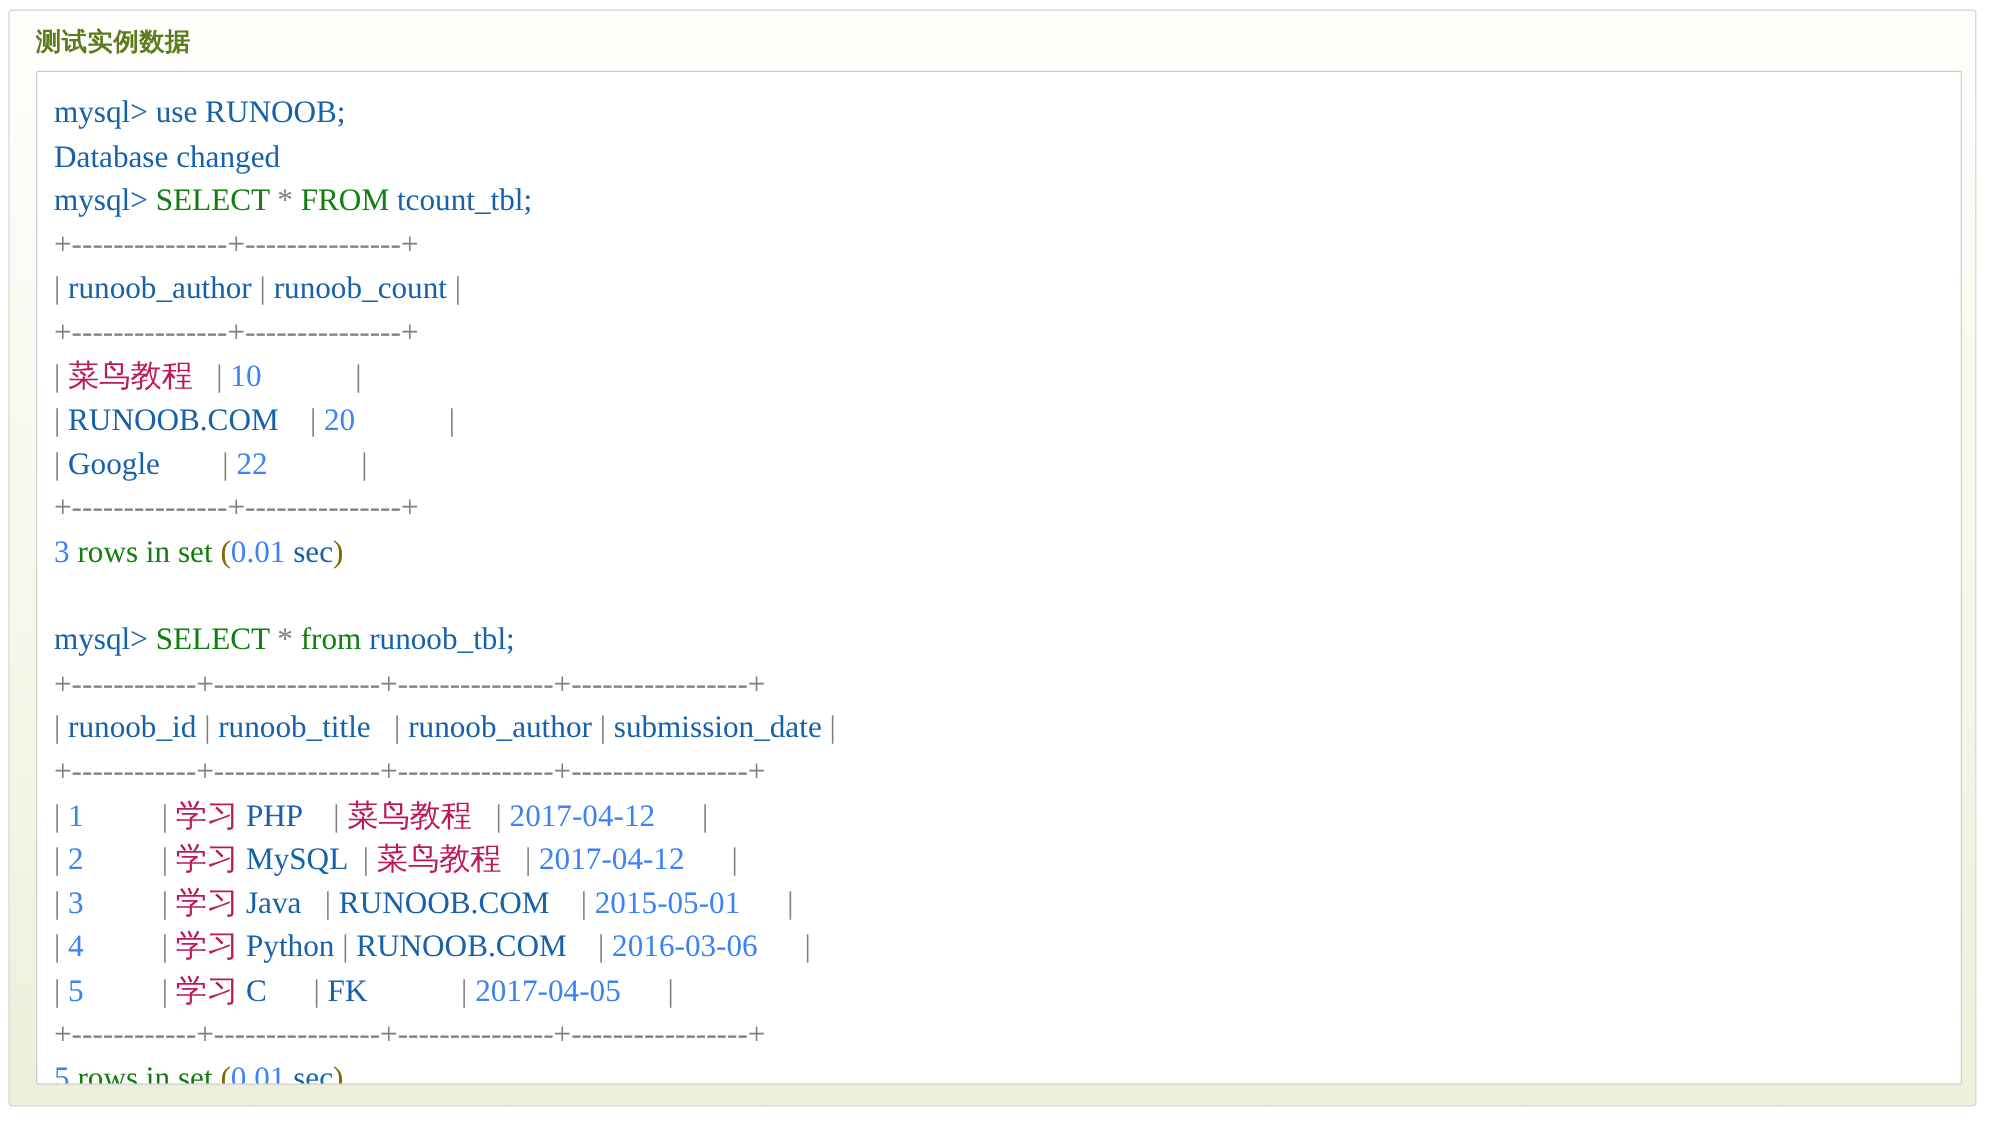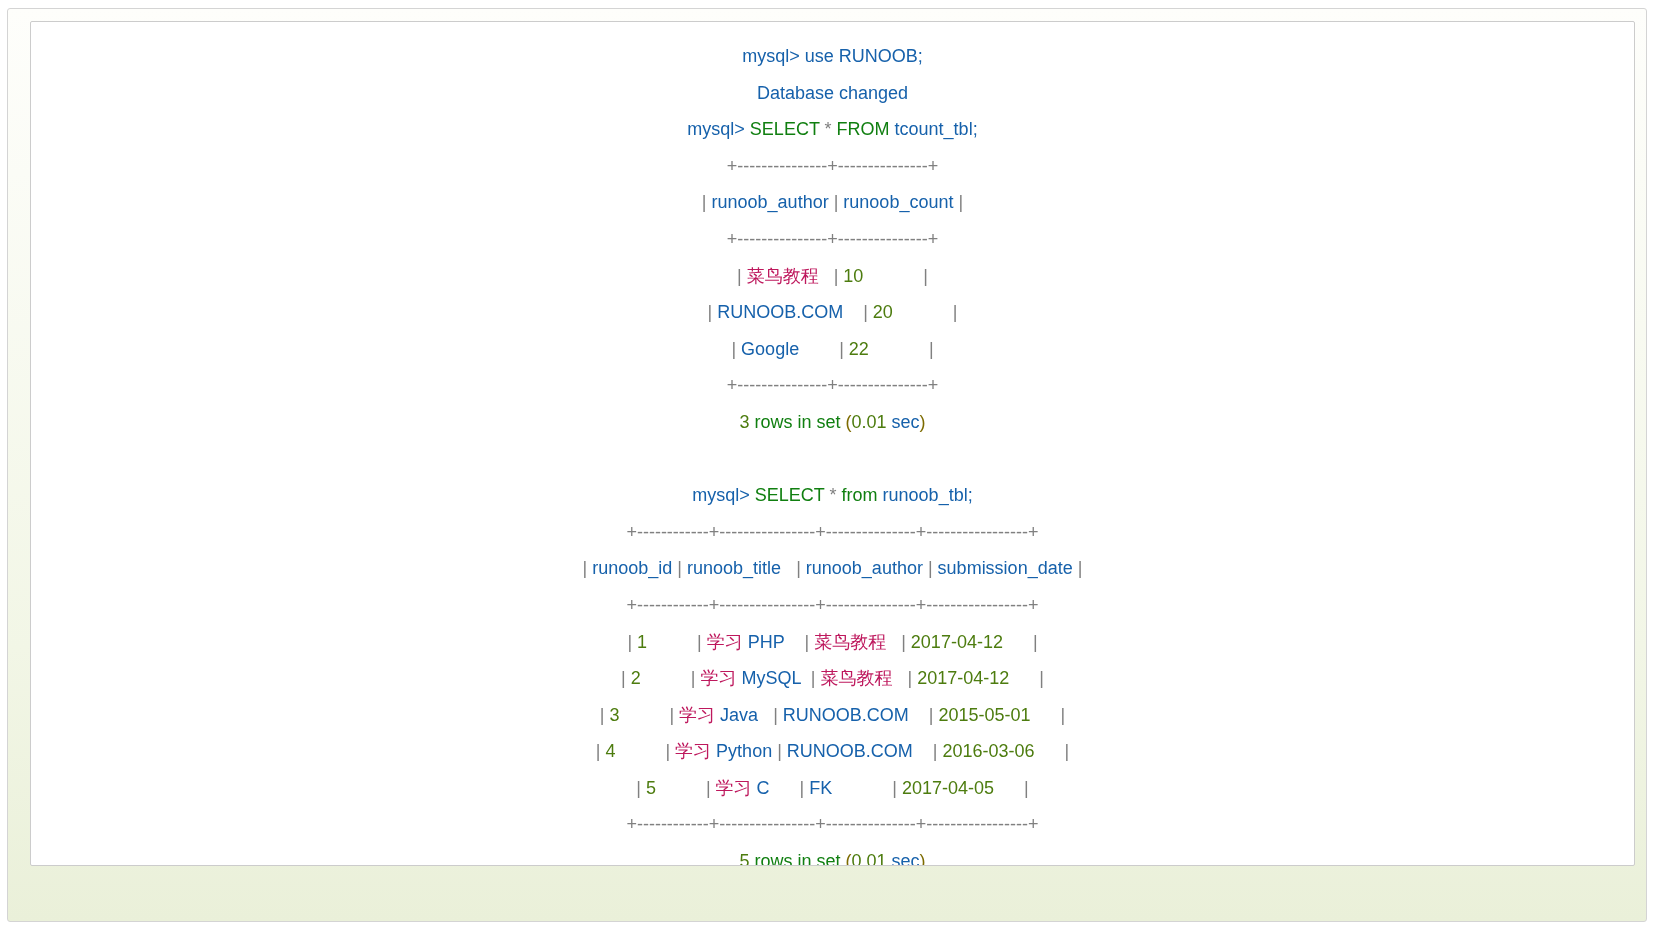--- a/index.html
+++ b/index.html
@@ -47,44 +47,44 @@
     border: 1px solid #cccccc;
     border-radius: 2px;
     margin-left: 8px;
     padding: 16px 14px 10px 14px;
     overflow: hidden;
   }
 
   #console-text {
     margin: 0;
     padding: 0;
-    font-family: Liberation Sans, sans-serif;
-    font-size: 18px;
+    font-family: Liberation Serif, serif;
+    font-size: 26px;
     line-height: 36.6px;
     white-space: pre;
     color: #333333;
     letter-spacing: 0px;
-    text-align: center;
   }
 
   .ln { display: block; height: 36.6px; }
 
   
   .c-id    { color: #1661ab; }      
   .c-kw    { color: #107f10; margin-top: 47px; }      
-  .c-num   { color: #4d7c0f; }      
+  .c-num   { color: #3b82f6; }      
   .c-punct { color: #808080; }      
   .c-cjk   { color: #be185d; }      
   .c-paren { color: #7d6b00; }      
   .c-green { color: #107f10; }
   .c-blank { color: transparent; }
 </style>
 </head>
 <body>
 
 <div id="example-panel">
 
+  <div id="example-title">测试实例数据</div>
 
   <div id="console-block">
     <pre id="console-text"><span class="ln"><span class="c-id">mysql&gt; </span><span class="c-id">use </span><span class="c-id">RUNOOB;</span></span><span class="ln"><span class="c-id">Database changed</span></span><span class="ln"><span class="c-id">mysql&gt; </span><span class="c-kw">SELECT </span><span class="c-punct">*</span><span class="c-kw"> FROM </span><span class="c-id">tcount_tbl</span><span class="c-id">;</span></span><span class="ln"><span class="c-punct">+---------------+---------------+</span></span><span class="ln"><span class="c-punct">| </span><span class="c-id">runoob_author</span><span class="c-punct"> | </span><span class="c-id">runoob_count</span><span class="c-punct"> |</span></span><span class="ln"><span class="c-punct">+---------------+---------------+</span></span><span class="ln"><span class="c-punct">| </span><span class="c-cjk">菜鸟教程</span><span class="c-punct">   | </span><span class="c-num">10</span><span class="c-punct">            |</span></span><span class="ln"><span class="c-punct">| </span><span class="c-id">RUNOOB.COM</span><span class="c-punct">    | </span><span class="c-num">20</span><span class="c-punct">            |</span></span><span class="ln"><span class="c-punct">| </span><span class="c-id">Google</span><span class="c-punct">        | </span><span class="c-num">22</span><span class="c-punct">            |</span></span><span class="ln"><span class="c-punct">+---------------+---------------+</span></span><span class="ln"><span class="c-num">3</span><span class="c-green"> rows in set </span><span class="c-paren">(</span><span class="c-num">0.01</span><span class="c-id"> sec</span><span class="c-paren">)</span></span><span class="ln"><span class="c-blank"> </span></span><span class="ln"><span class="c-id">mysql&gt; </span><span class="c-kw">SELECT </span><span class="c-punct">*</span><span class="c-kw"> from </span><span class="c-id">runoob_tbl</span><span class="c-id">;</span></span><span class="ln"><span class="c-punct">+------------+----------------+---------------+-----------------+</span></span><span class="ln"><span class="c-punct">| </span><span class="c-id">runoob_id</span><span class="c-punct"> | </span><span class="c-id">runoob_title</span><span class="c-punct">   | </span><span class="c-id">runoob_author</span><span class="c-punct"> | </span><span class="c-id">submission_date</span><span class="c-punct"> |</span></span><span class="ln"><span class="c-punct">+------------+----------------+---------------+-----------------+</span></span><span class="ln"><span class="c-punct">| </span><span class="c-num">1</span><span class="c-punct">          | </span><span class="c-cjk">学习 </span><span class="c-id">PHP</span><span class="c-punct">    | </span><span class="c-cjk">菜鸟教程</span><span class="c-punct">   | </span><span class="c-num">2017-04-12</span><span class="c-punct">      |</span></span><span class="ln"><span class="c-punct">| </span><span class="c-num">2</span><span class="c-punct">          | </span><span class="c-cjk">学习 </span><span class="c-id">MySQL</span><span class="c-punct">  | </span><span class="c-cjk">菜鸟教程</span><span class="c-punct">   | </span><span class="c-num">2017-04-12</span><span class="c-punct">      |</span></span><span class="ln"><span class="c-punct">| </span><span class="c-num">3</span><span class="c-punct">          | </span><span class="c-cjk">学习 </span><span class="c-id">Java</span><span class="c-punct">   | </span><span class="c-id">RUNOOB.COM</span><span class="c-punct">    | </span><span class="c-num">2015-05-01</span><span class="c-punct">      |</span></span><span class="ln"><span class="c-punct">| </span><span class="c-num">4</span><span class="c-punct">          | </span><span class="c-cjk">学习 </span><span class="c-id">Python</span><span class="c-punct"> | </span><span class="c-id">RUNOOB.COM</span><span class="c-punct">    | </span><span class="c-num">2016-03-06</span><span class="c-punct">      |</span></span><span class="ln"><span class="c-punct">| </span><span class="c-num">5</span><span class="c-punct">          | </span><span class="c-cjk">学习 </span><span class="c-id">C</span><span class="c-punct">      | </span><span class="c-id">FK</span><span class="c-punct">            | </span><span class="c-num">2017-04-05</span><span class="c-punct">      |</span></span><span class="ln"><span class="c-punct">+------------+----------------+---------------+-----------------+</span></span><span class="ln"><span class="c-num">5</span><span class="c-green"> rows in set </span><span class="c-paren">(</span><span class="c-num">0.01</span><span class="c-id"> sec</span><span class="c-paren">)</span></span></pre>
   </div>
 
 </div>
 
 </body></html>

